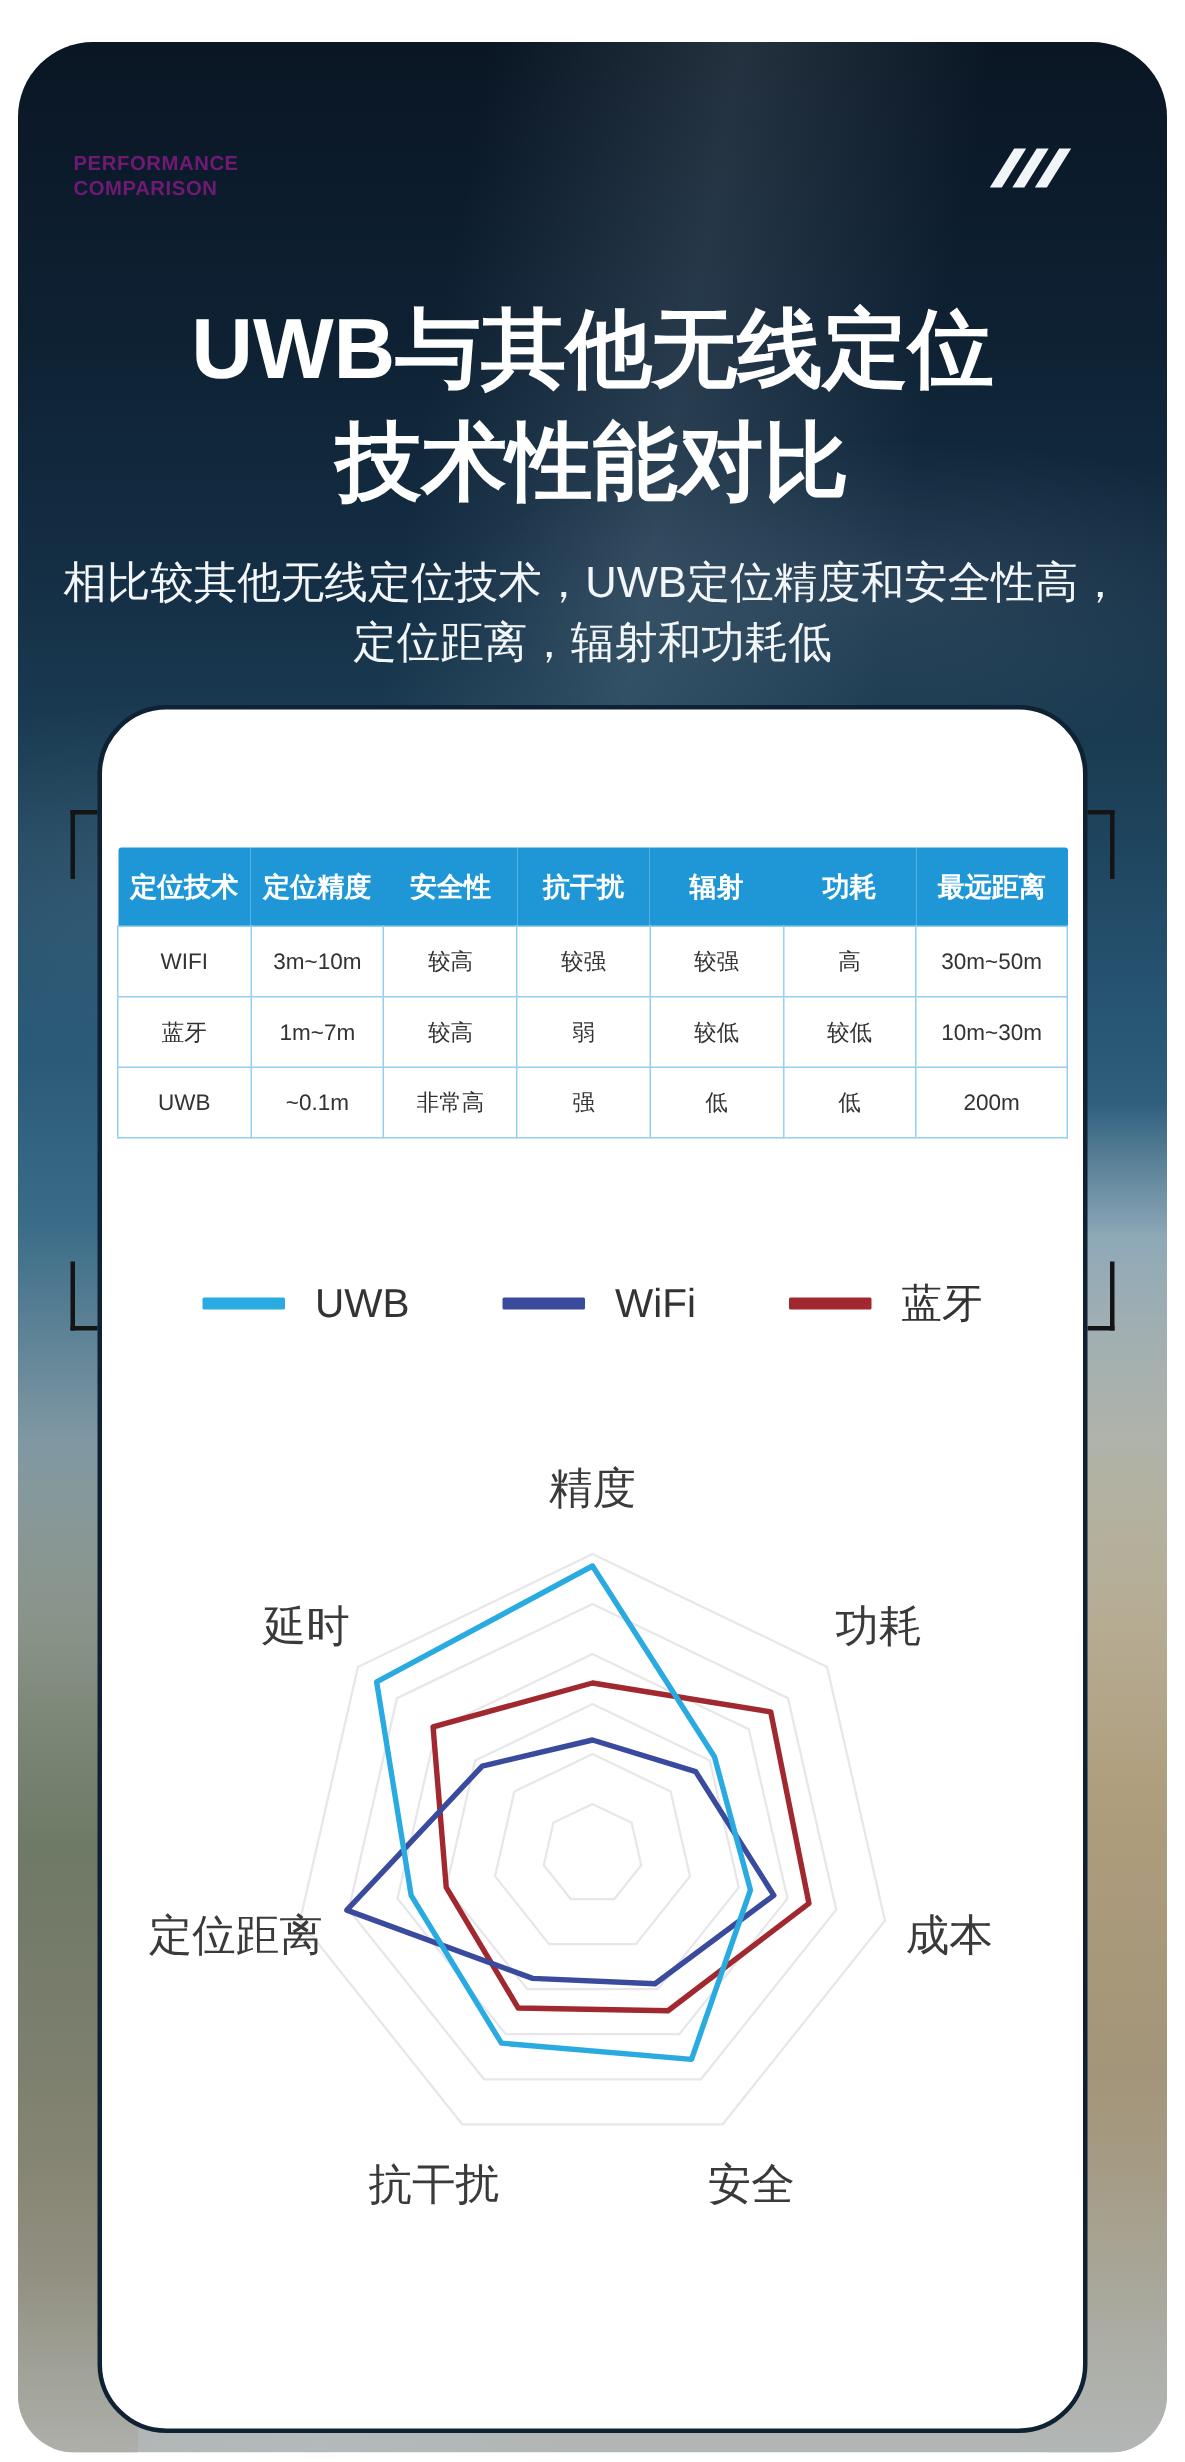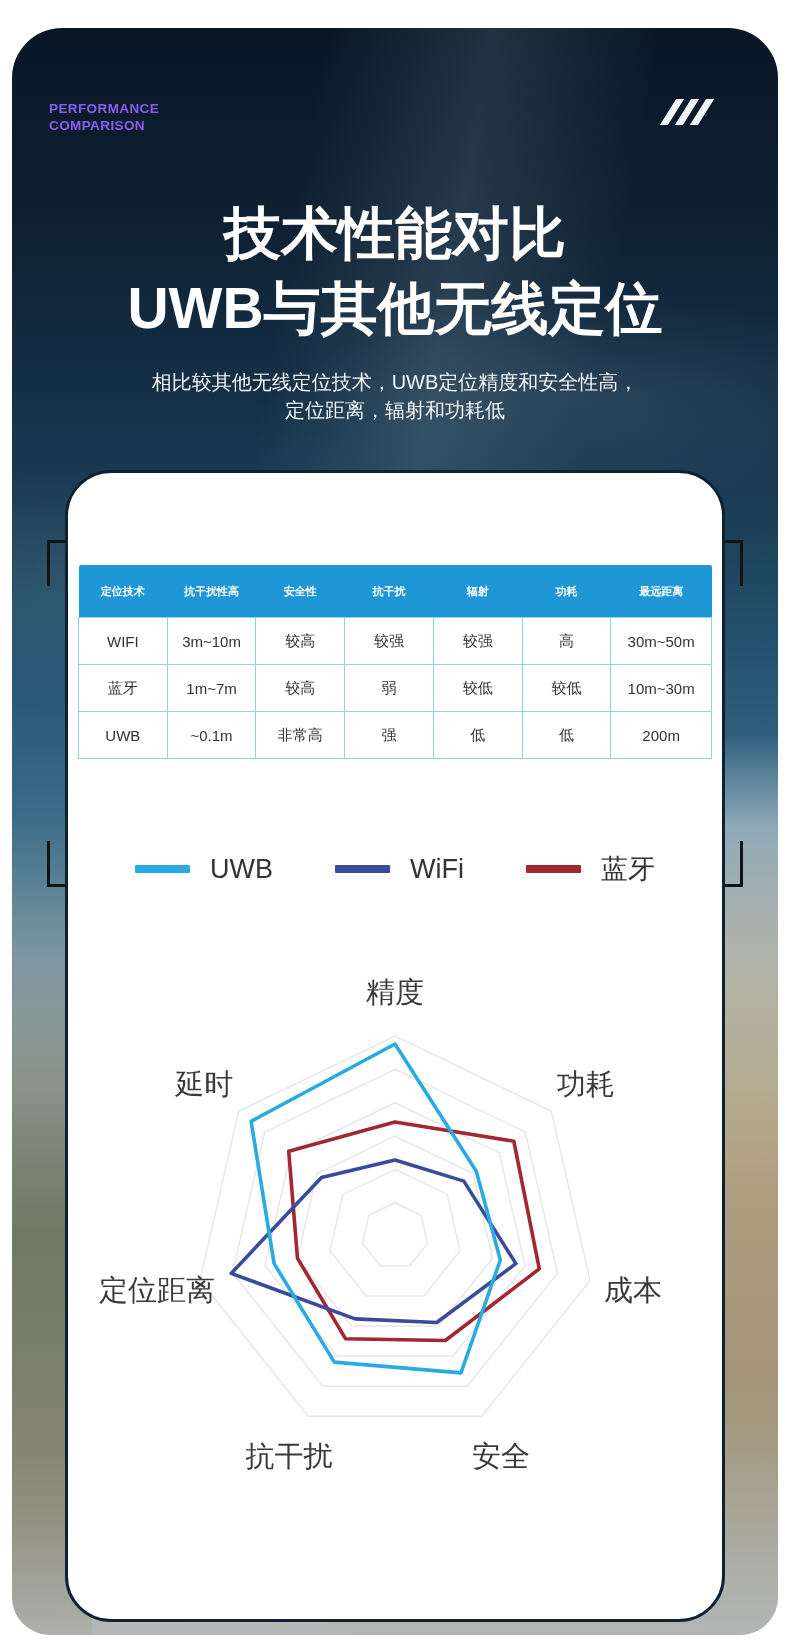--- a/index.html
+++ b/index.html
@@ -29,54 +29,54 @@
   }
   .rock-right{
     position:absolute;right:0;bottom:0;width:80px;height:56%;
     background:linear-gradient(to bottom,
       rgba(226,231,234,0) 0%, rgba(222,226,228,0.5) 10%,
       rgba(196,185,158,0.7) 30%, rgba(178,157,120,0.85) 52%,
       rgba(165,150,121,0.85) 72%, rgba(170,168,155,0.85) 88%, rgba(178,182,181,0.9) 100%);
   }
   
   .kicker{
-    position:absolute;left:49px;top:101px;color:#8b5cf6;
+    position:absolute;left:49px;top:101px;color:#701a75;
     font-size:13.5px;font-weight:bold;letter-spacing:0.4px;line-height:1.25;
     white-space:pre-line;
   }
   .slashes{position:absolute;right:84px;top:99px;display:flex;gap:7px;}
   .slashes span{display:block;width:8px;height:26px;background:#f2f5f7;transform:skewX(-32deg);}
   
   .title{
     position:absolute;left:0;right:0;top:196px;text-align:center;
     color:#ffffff;font-size:57px;font-weight:bold;line-height:1.32;
   }
   .subtitle{
     position:absolute;left:0;right:0;top:369px;text-align:center;
-    color:#f2f6f9;font-size:20px;line-height:1.38;
+    color:#f2f6f9;font-size:29px;line-height:1.38;
   }
   
   .bracket{position:absolute;width:15px;height:43px;border:0 solid #141414;}
   .b-tl{left:47px;top:540px;border-left-width:3px;border-top-width:3px;}
   .b-bl{left:47px;top:841px;border-left-width:3px;border-bottom-width:3px;}
   .b-tr{right:47px;top:540px;border-right-width:3px;border-top-width:3px;}
   .b-br{right:47px;top:841px;border-right-width:3px;border-bottom-width:3px;}
   
   .card{
     position:absolute;left:65px;top:470px;width:660px;height:1152px;
     box-sizing:border-box;background:#ffffff;border:3px solid var(--card-border,#0e2233);
     border-radius:46px;
   }
   
   .cmp-table{
     position:absolute;left:10px;right:10px;top:92px;
     border-collapse:collapse;table-layout:fixed;width:calc(100% - 20px);
   }
   .cmp-table th{
-    background:var(--header-blue,#1f97d6);color:#ffffff;font-size:11px;font-weight:bold;
+    background:var(--header-blue,#1f97d6);color:#ffffff;font-size:18px;font-weight:bold;
     height:50px;text-align:center;border:none;
   }
   .cmp-table th:first-child{border-radius:2px 0 0 0;}
   .cmp-table th:last-child{border-radius:0 2px 0 0;width:15.6%;font-family:Liberation Mono, monospace;}
   .cmp-table td{
     height:44px;text-align:center;font-size:15px;color:#333333;background:#ffffff;
     border:1px solid #93cfee;
   }
   
   .legend{
@@ -104,41 +104,41 @@
 <div class="kicker">PERFORMANCE
 COMPARISON</div>
 
 <div class="slashes">
   <span></span>
   <span></span>
   <span></span>
 </div>
 
 <div class="title">
+  <div>UWB与其他无线定位</div>
   <div>技术性能对比</div>
-  <div>UWB与其他无线定位</div>
 </div>
 
 <div class="subtitle">
   <div>相比较其他无线定位技术，UWB定位精度和安全性高，</div>
   <div>定位距离，辐射和功耗低</div>
 </div>
 
 <div class="bracket b-tl"></div>
 <div class="bracket b-bl"></div>
 <div class="bracket b-tr"></div>
 <div class="bracket b-br"></div>
 
 <div class="card">
 
   <table class="cmp-table">
     <thead>
       <tr>
           <th>定位技术</th>
-          <th>抗干扰性高</th>
+          <th>定位精度</th>
           <th>安全性</th>
           <th>抗干扰</th>
           <th>辐射</th>
           <th>功耗</th>
           <th>最远距离</th>
         </tr>
     </thead>
     <tbody>
         <tr>
           <td>WIFI</td>

